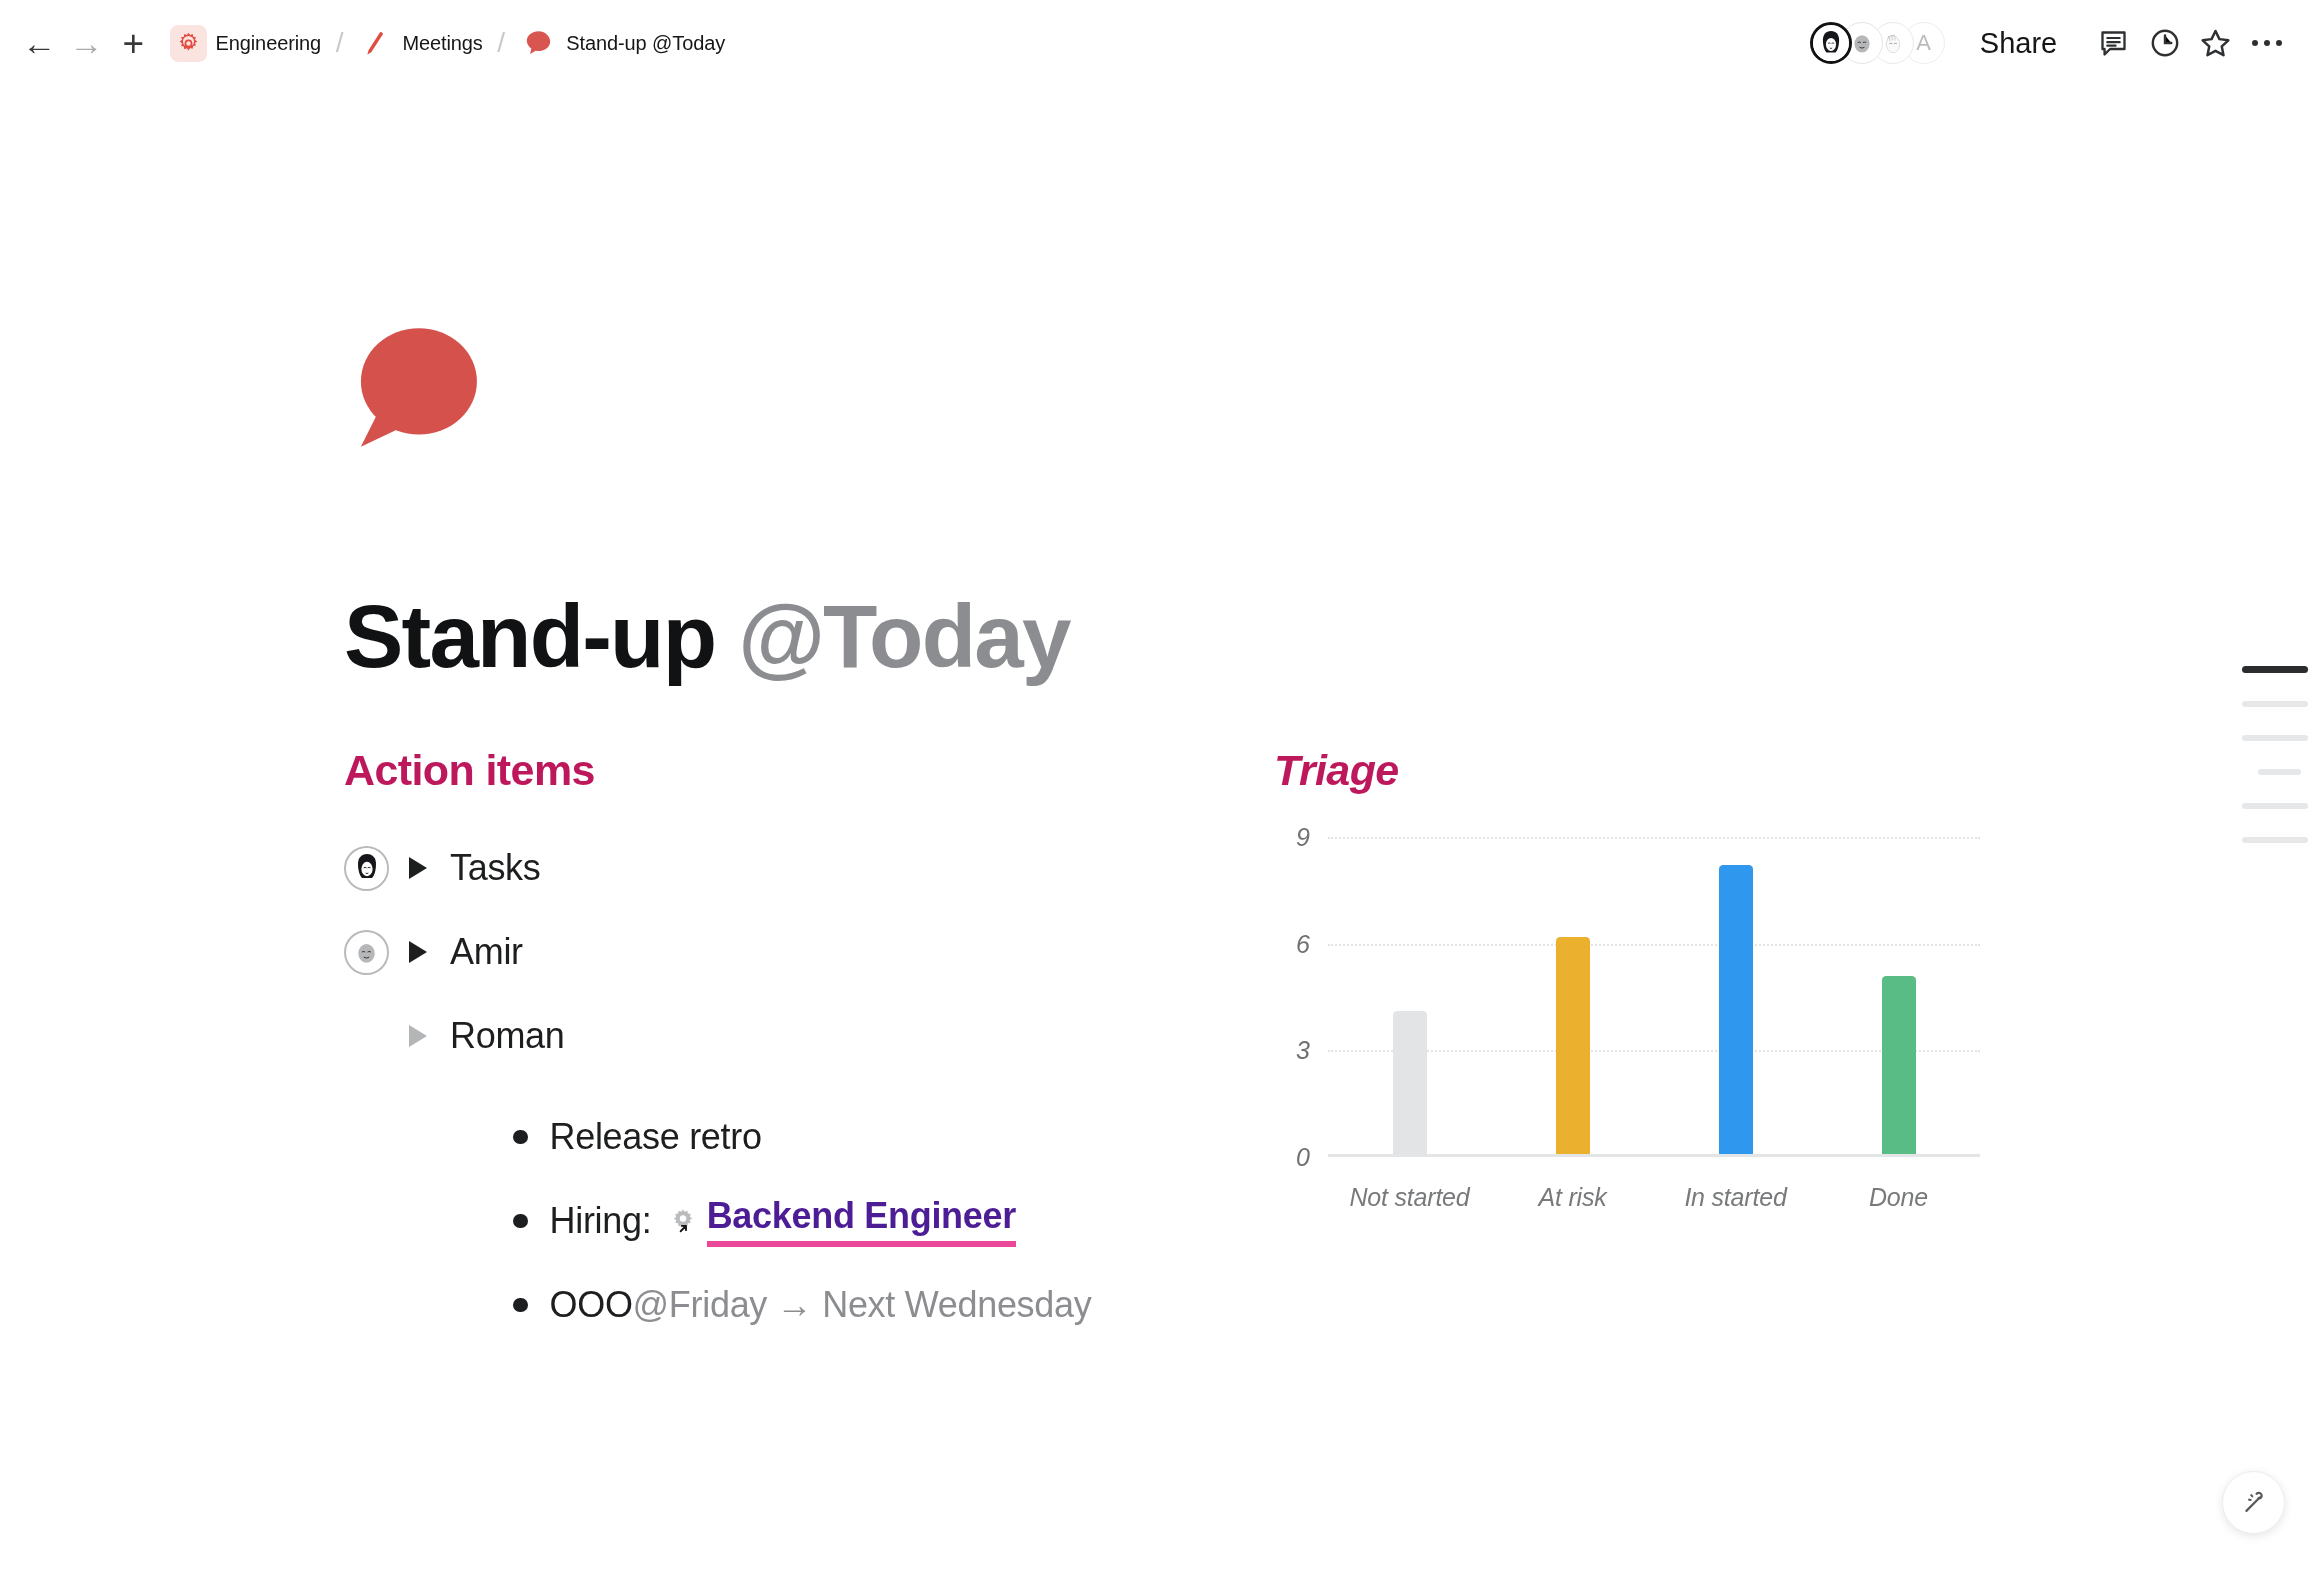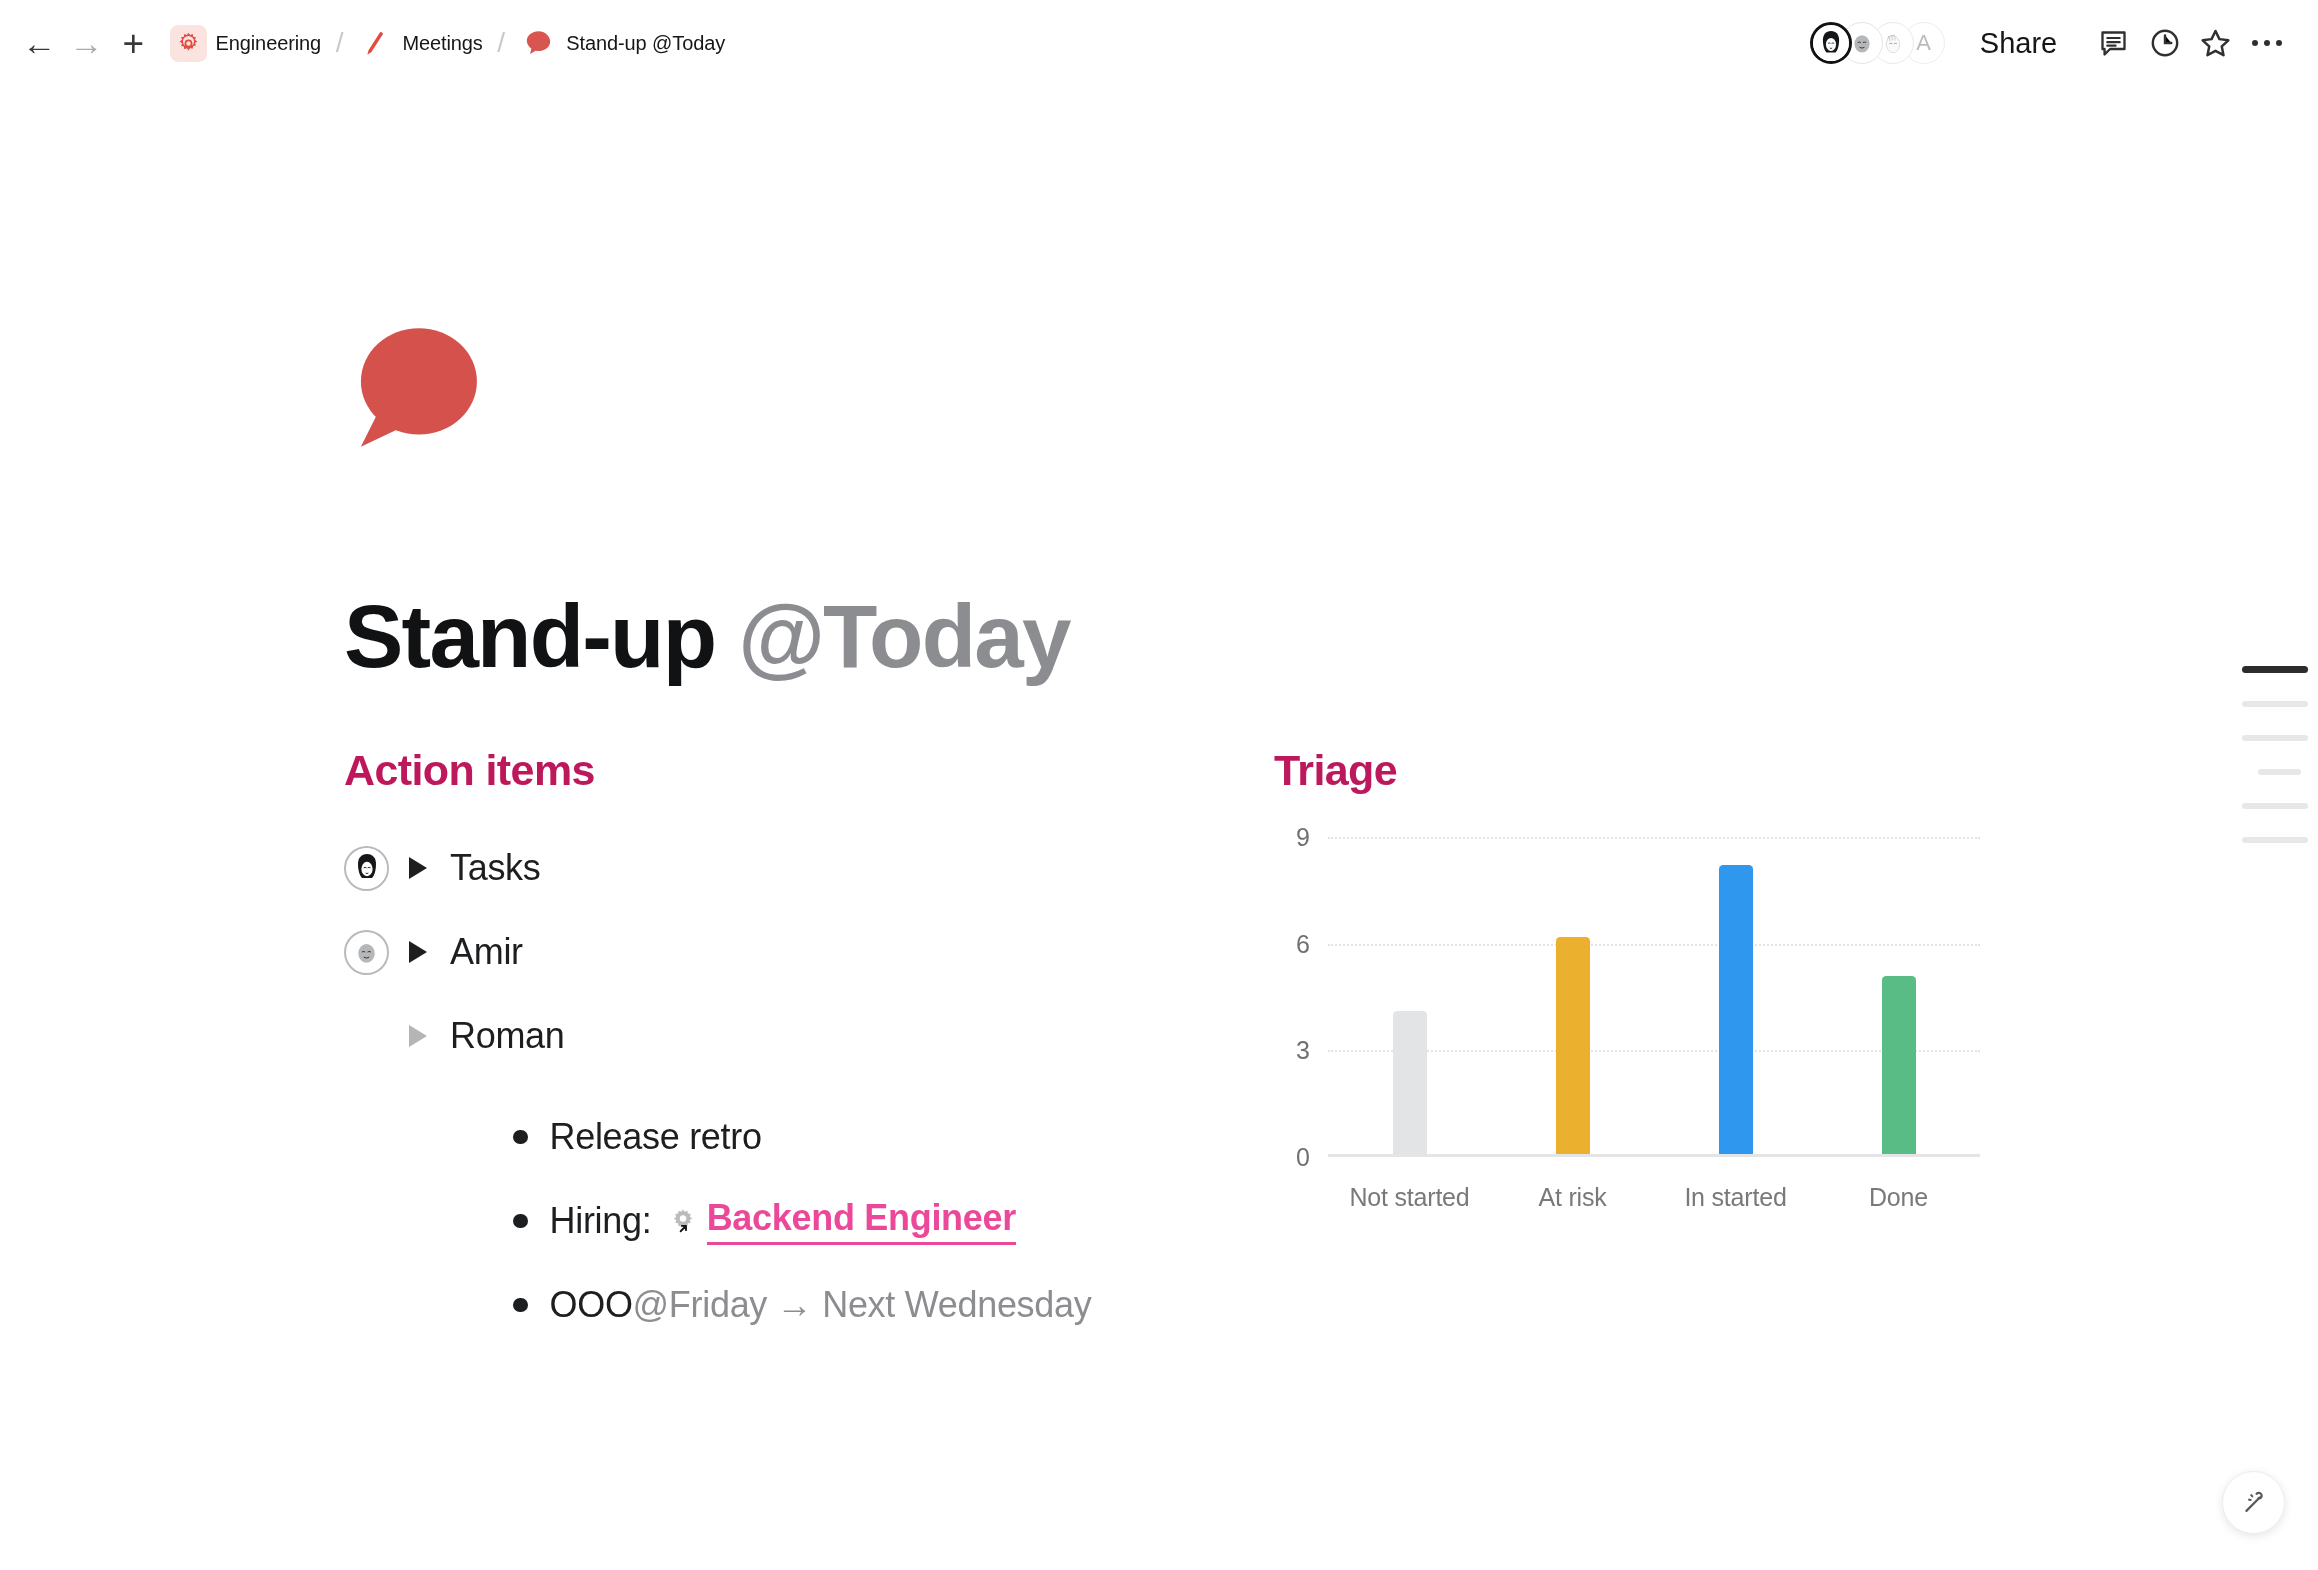--- a/index.html
+++ b/index.html
@@ -83,21 +83,21 @@
   .page-title {
     margin-top: 132px;
     font-size: 89px; font-weight: 700; letter-spacing: -1.8px; line-height: 1;
     white-space: nowrap;
   }
   .page-title .t-main { color: #111214; }
   .page-title .t-dim  { color: #8b8d90; }
 
   .columns { display: flex; margin-top: 68px; }
   .col-left { width: 906px; }
-  .col-right { width: 700px; margin-left: 24px; }
+  .col-right { width: 700px; margin-left: 24px; font-style: italic; }
 
   .sec-head {
     font-size: 43px; font-weight: 700; color: #be185d;
     letter-spacing: -0.6px; line-height: 1;
   }
 
   
   .ai-list { margin-top: 34px; }
   .ai-row { display: flex; align-items: center; height: 84px; }
   .ai-avatar-slot { width: 65px; display: flex; align-items: center; }
@@ -127,22 +127,22 @@
   .sub-row { display: flex; align-items: center; height: 84px; padding-left: 169px; }
   .bullet { width: 14.5px; height: 14.5px; border-radius: 50%; background: #1d1e20; margin-right: 22px; flex: none; }
   .sub-text { font-size: 36px; color: #1d1e20; letter-spacing: -0.3px; display: flex; align-items: center; white-space: nowrap; }
   .sub-text .muted { color: #8b8d90; }
   .link-chip {
     display: inline-flex; align-items: center; gap: 8.5px;
     margin-left: 15.7px;
   }
   .link-gear { width: 31px; height: 31px; position: relative; display:inline-flex; align-items:center; justify-content:center; }
   .link-label {
-    font-weight: 700; color: #ec4899; font-size: 36px;
-    border-bottom: 3px solid #ec4899; padding-bottom: 3.6px; cursor: pointer;
+    font-weight: 700; color: #4c1d95; font-size: 36px;
+    border-bottom: 6px solid #ec4899; padding-bottom: 3.6px; cursor: pointer;
   }
 
   
   .pill {
     display: inline-flex; align-items: center; gap: 17px;
     background: #f1f2f3; border-radius: 28px;
     padding: 14.5px 28px 14.5px 24px; margin-top: 29px; cursor: pointer;
   }
   .pill-label { font-size: 33px; color: #2f3032; letter-spacing: -0.2px; }
   .list-ico { width: 30px; height: 28px; display:flex; flex-direction: column; justify-content: space-between;}

